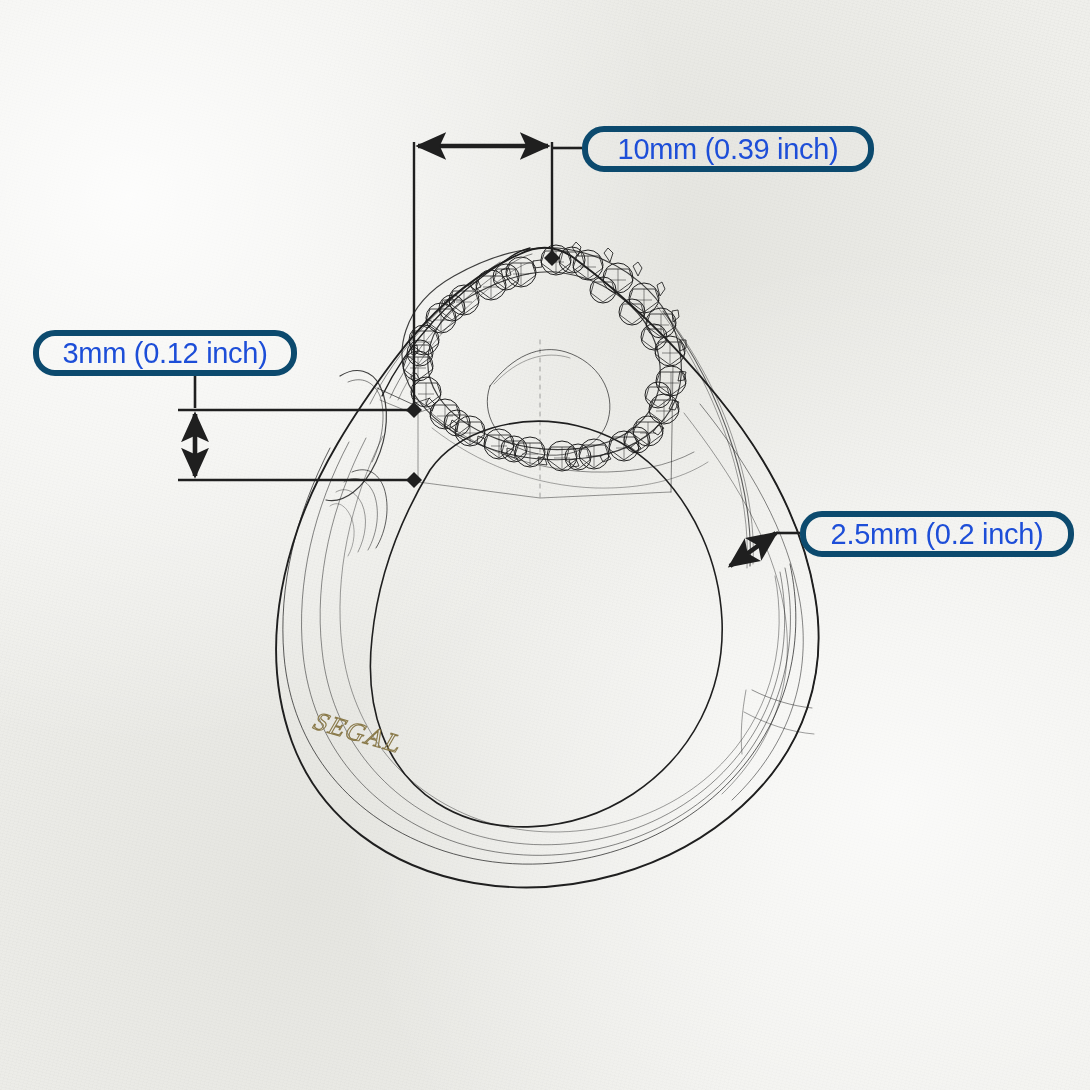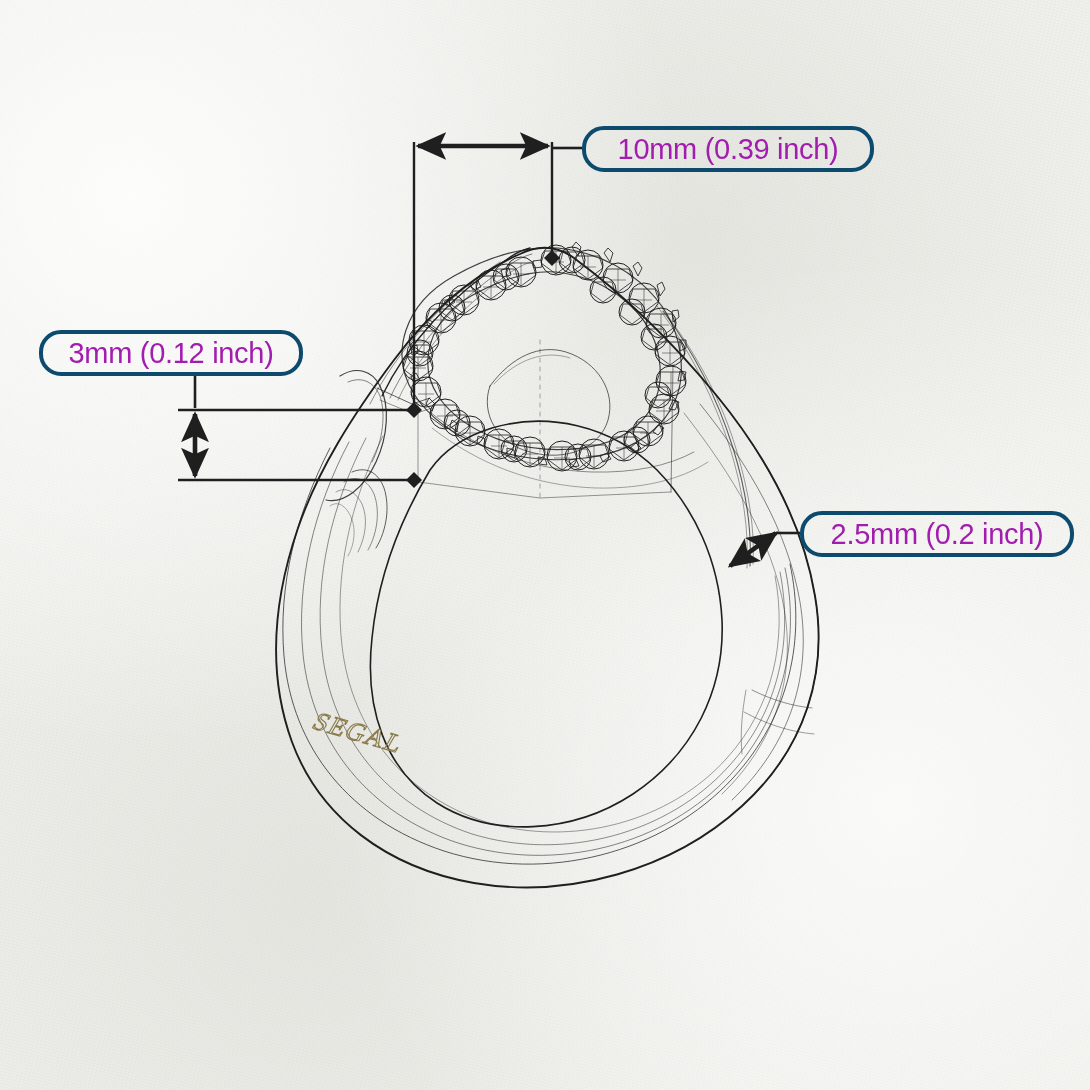--- a/index.html
+++ b/index.html
@@ -34,33 +34,33 @@
   #vector-layer {
     position: absolute;
     inset: 0;
   }
   .dim-label {
     position: absolute;
     display: flex;
     align-items: center;
     justify-content: center;
     box-sizing: border-box;
-    border: 4px solid #0c4a6e;
+    border: 6px solid #0c4a6e;
     border-radius: 22px;
     background: transparent;
-    color: #a21caf;
+    color: #1d4ed8;
     font-family: "Liberation Sans", sans-serif;
     font-size: 29px;
     font-weight: 400;
     letter-spacing: -0.3px;
     white-space: nowrap;
     padding: 0 14px;
   }
   #label-width  { left: 582px; top: 126px; width: 292px; height: 46px; }
-  #label-height { left: 39px;  top: 330px; width: 264px; height: 46px; }
+  #label-height { left: 33px;  top: 330px; width: 264px; height: 46px; }
   #label-band   { left: 800px; top: 511px; width: 274px; height: 46px; }
 </style>
 </head>
 <body>
 
 <div id="stage">
 
   <div id="paper-texture"></div>
 
   <svg id="vector-layer" width="1090" height="1090" viewBox="0 0 1090 1090">

